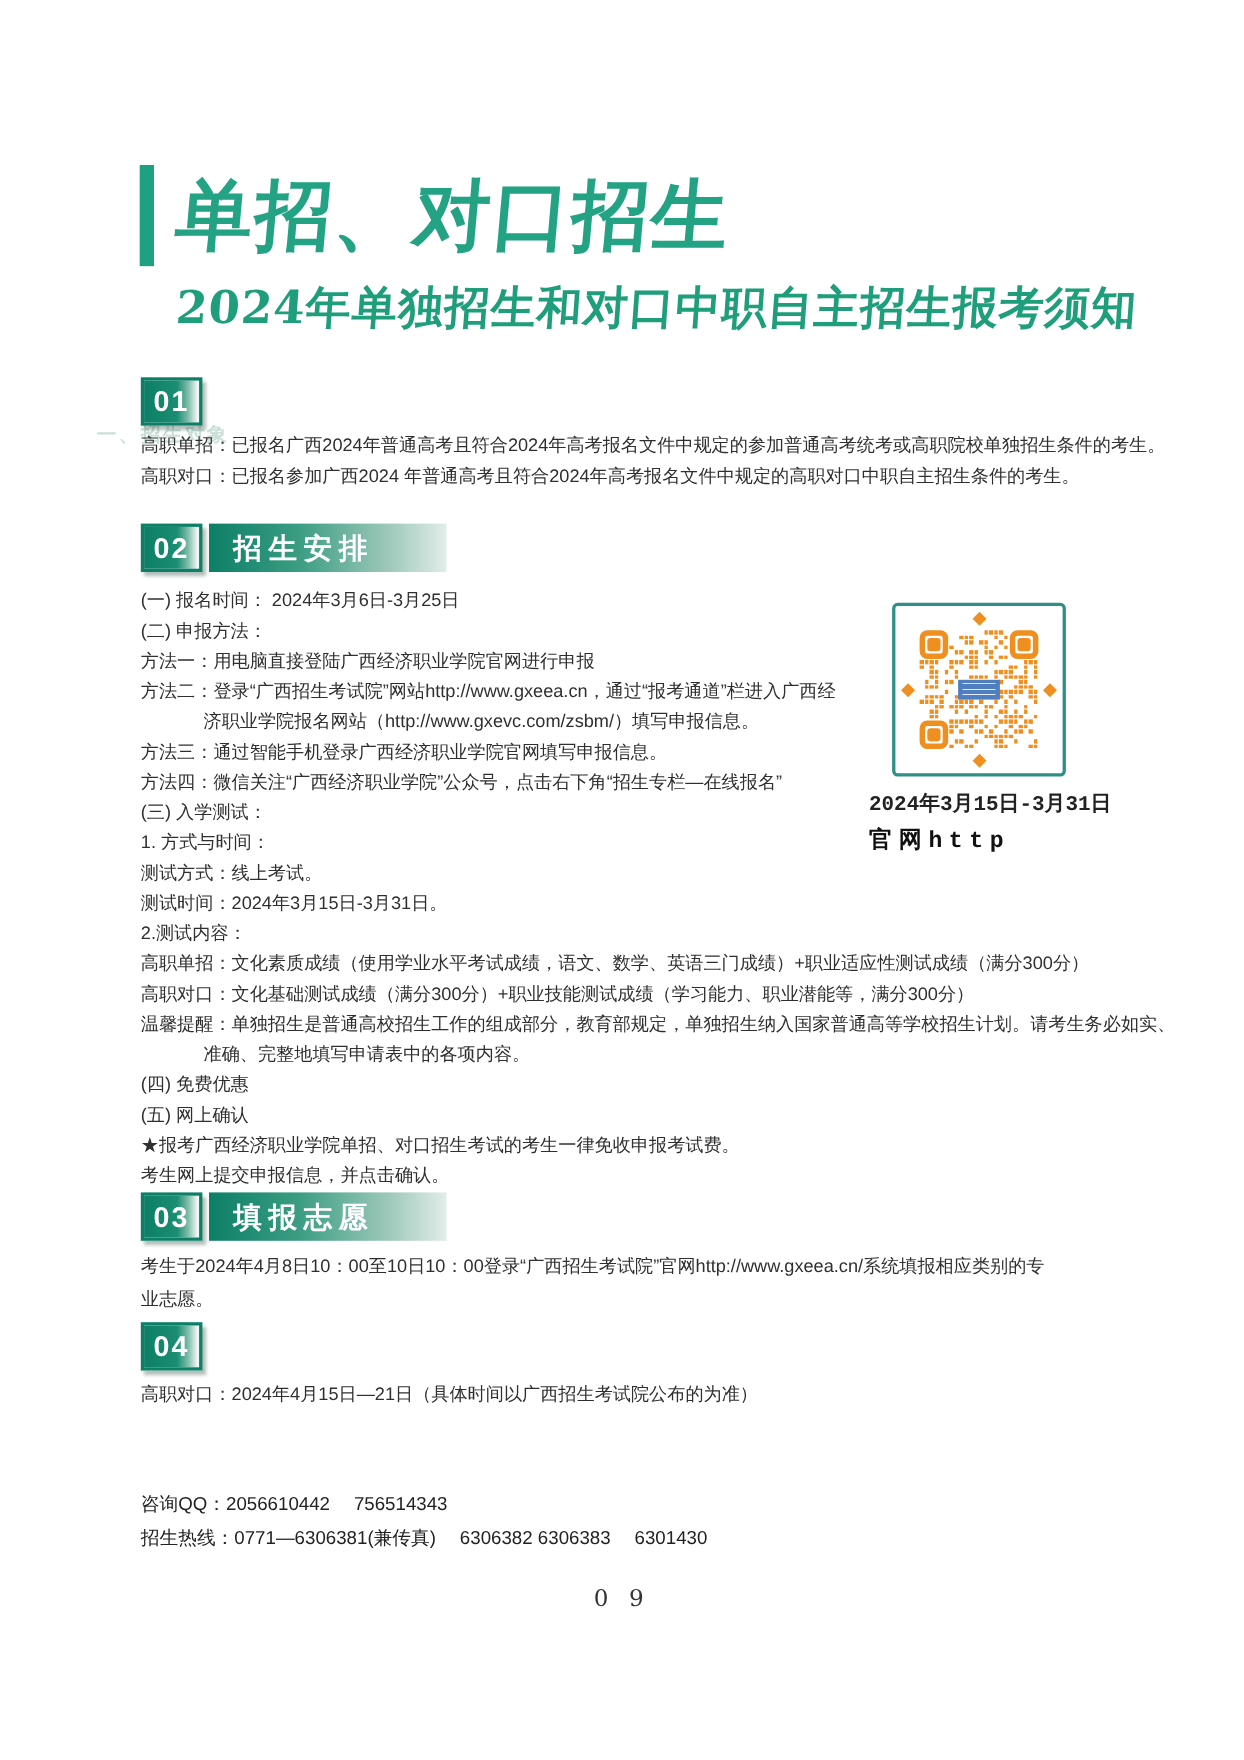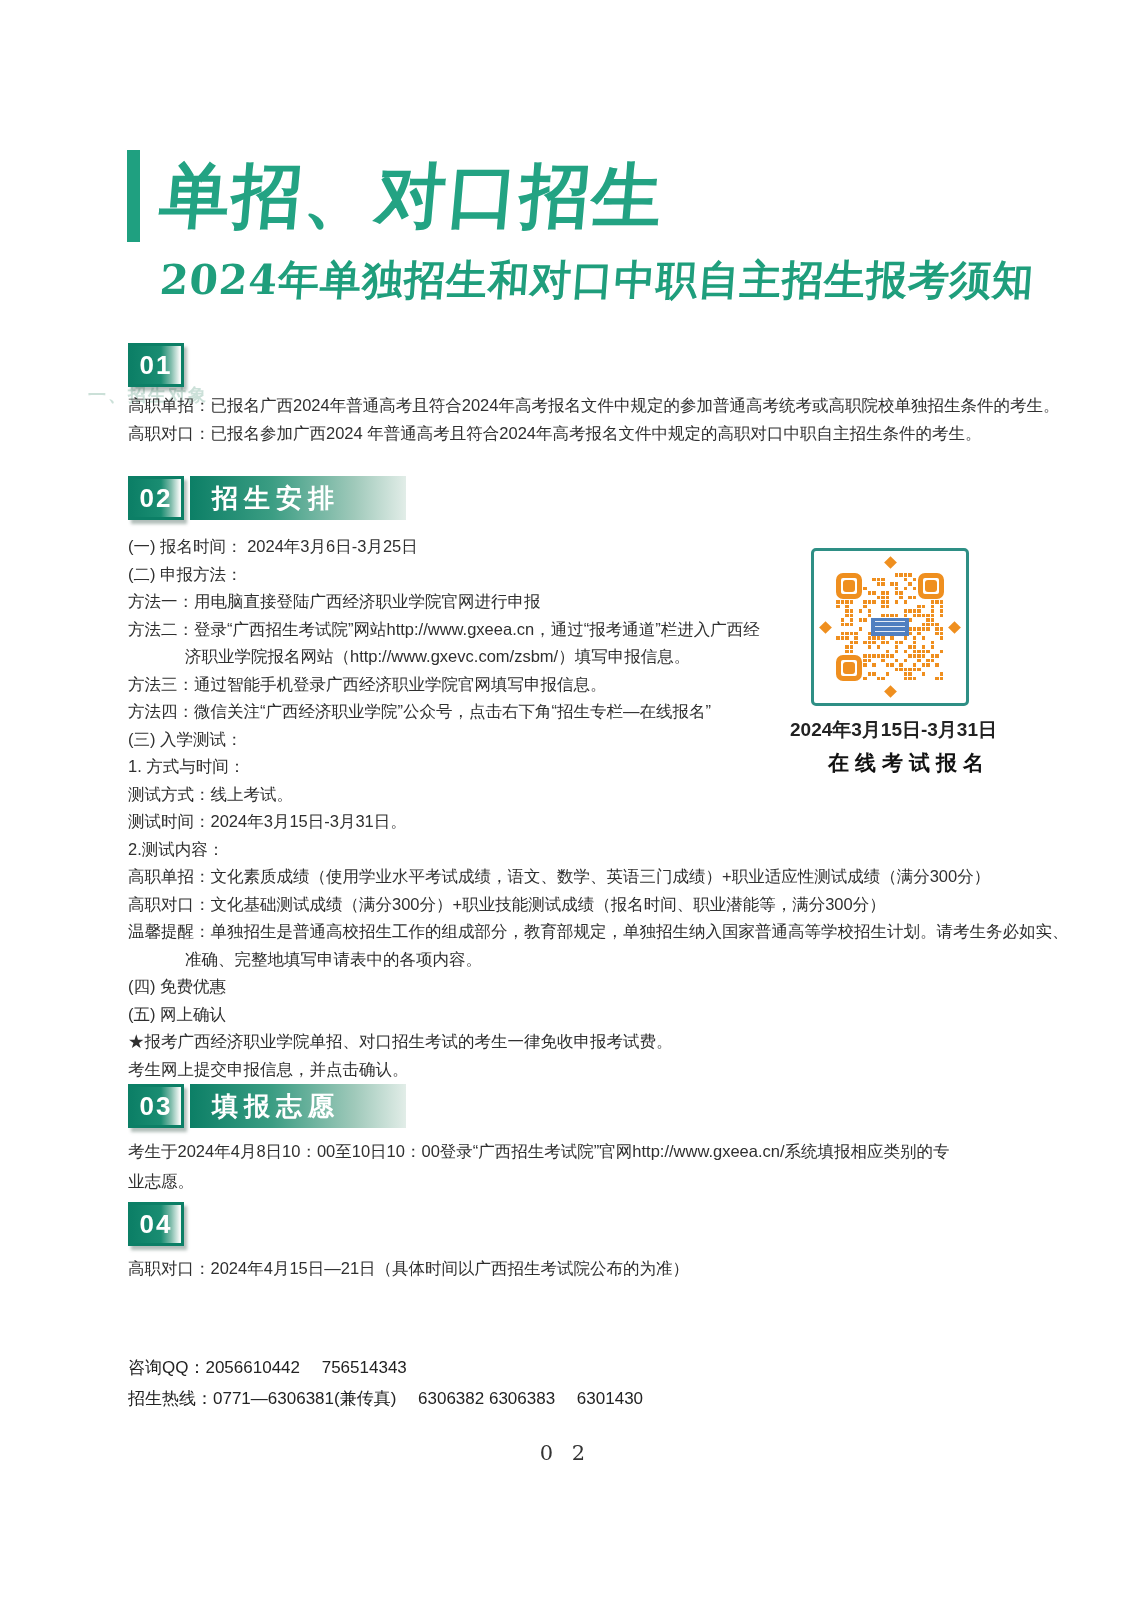--- a/index.html
+++ b/index.html
@@ -44,21 +44,21 @@
     color:#ffffff;font-size:26px;font-weight:bold;letter-spacing:6px;padding-left:22px;
     white-space:nowrap;
   }
   
   .sec-body{position:absolute;left:128px;font-size:16.5px;line-height:27.5px;}
   .sec-body .line{white-space:nowrap;}
   .sec-body .line.indent{padding-left:57px;}
   .sec-body.lh30{line-height:30px;}
   .sec-body.lh29{line-height:29px;}
   
-  .qr-block{position:absolute;left:790px;top:548px;width:200px;text-align:right;}
+  .qr-block{position:absolute;left:790px;top:548px;width:200px;text-align:left;font-family:Liberation Mono, monospace;}
   .qr-frame{
     position:relative;margin:0 auto;width:152px;height:152px;
     border:3px solid #2e8f85;border-radius:5px;background:#ffffff;
   }
   .qr-grid{position:absolute;left:22px;top:22px;width:108px;height:108px;}
   .qr-grid b{position:absolute;width:3.6px;height:3.6px;background:#ef8f1f;}
   .finder{
     position:absolute;width:16px;height:16px;border:5px solid #ef8f1f;border-radius:7px;
     background:#ffffff;
   }
@@ -136,21 +136,21 @@
       <div class="line">方法二：登录“广西招生考试院”网站http://www.gxeea.cn，通过“报考通道”栏进入广西经</div>
       <div class="line indent">济职业学院报名网站（http://www.gxevc.com/zsbm/）填写申报信息。</div>
       <div class="line">方法三：通过智能手机登录广西经济职业学院官网填写申报信息。</div>
       <div class="line">方法四：微信关注“广西经济职业学院”公众号，点击右下角“招生专栏—在线报名”</div>
       <div class="line">(三) 入学测试：</div>
       <div class="line">1. 方式与时间：</div>
       <div class="line">测试方式：线上考试。</div>
       <div class="line">测试时间：2024年3月15日-3月31日。</div>
       <div class="line">2.测试内容：</div>
       <div class="line">高职单招：文化素质成绩（使用学业水平考试成绩，语文、数学、英语三门成绩）+职业适应性测试成绩（满分300分）</div>
-      <div class="line">高职对口：文化基础测试成绩（满分300分）+职业技能测试成绩（报名时间、职业潜能等，满分300分）</div>
+      <div class="line">高职对口：文化基础测试成绩（满分300分）+职业技能测试成绩（学习能力、职业潜能等，满分300分）</div>
       <div class="line">温馨提醒：单独招生是普通高校招生工作的组成部分，教育部规定，单独招生纳入国家普通高等学校招生计划。请考生务必如实、</div>
       <div class="line indent">准确、完整地填写申请表中的各项内容。</div>
       <div class="line">(四) 免费优惠</div>
       <div class="line">(五) 网上确认</div>
       <div class="line">★报考广西经济职业学院单招、对口招生考试的考生一律免收申报考试费。</div>
       <div class="line">考生网上提交申报信息，并点击确认。</div>
     </div>
   <div class="sec-body lh30" style="top:1136px">
       <div class="line">考生于2024年4月8日10：00至10日10：00登录“广西招生考试院”官网http://www.gxeea.cn/系统填报相应类别的专</div>
       <div class="line">业志愿。</div>
@@ -368,23 +368,23 @@
       <div class="finder tl"></div>
       <div class="finder tr"></div>
       <div class="finder bl"></div>
       <div class="qr-logo"></div>
       <i class="dia top"></i>
       <i class="dia bottom"></i>
       <i class="dia left"></i>
       <i class="dia right"></i>
     </div>
     <div class="qr-date">2024年3月15日-3月31日</div>
-    <div class="qr-label">在线考试报名</div>
+    <div class="qr-label">官网http</div>
   </aside>
 
   <div class="contact">
     <div>咨询QQ：2056610442　 756514343</div>
     <div>招生热线：0771—6306381(兼传真)　  6306382  6306383　 6301430</div>
   </div>
 
-  <div class="page-num">0 2</div>
+  <div class="page-num">0 9</div>
 
 </div>
 
 </body></html>

